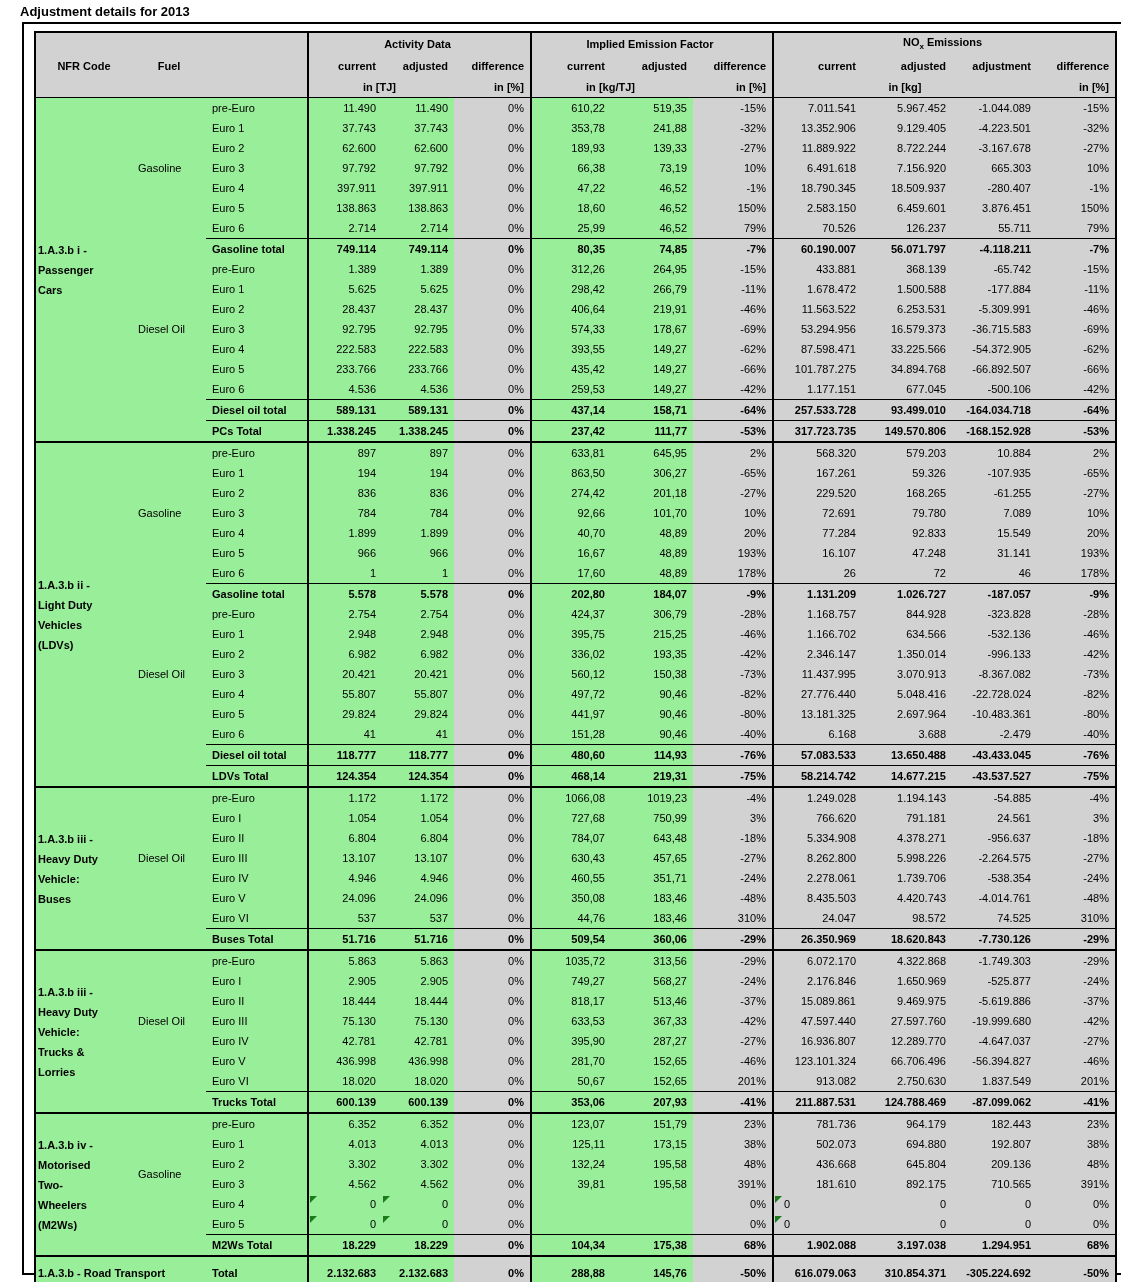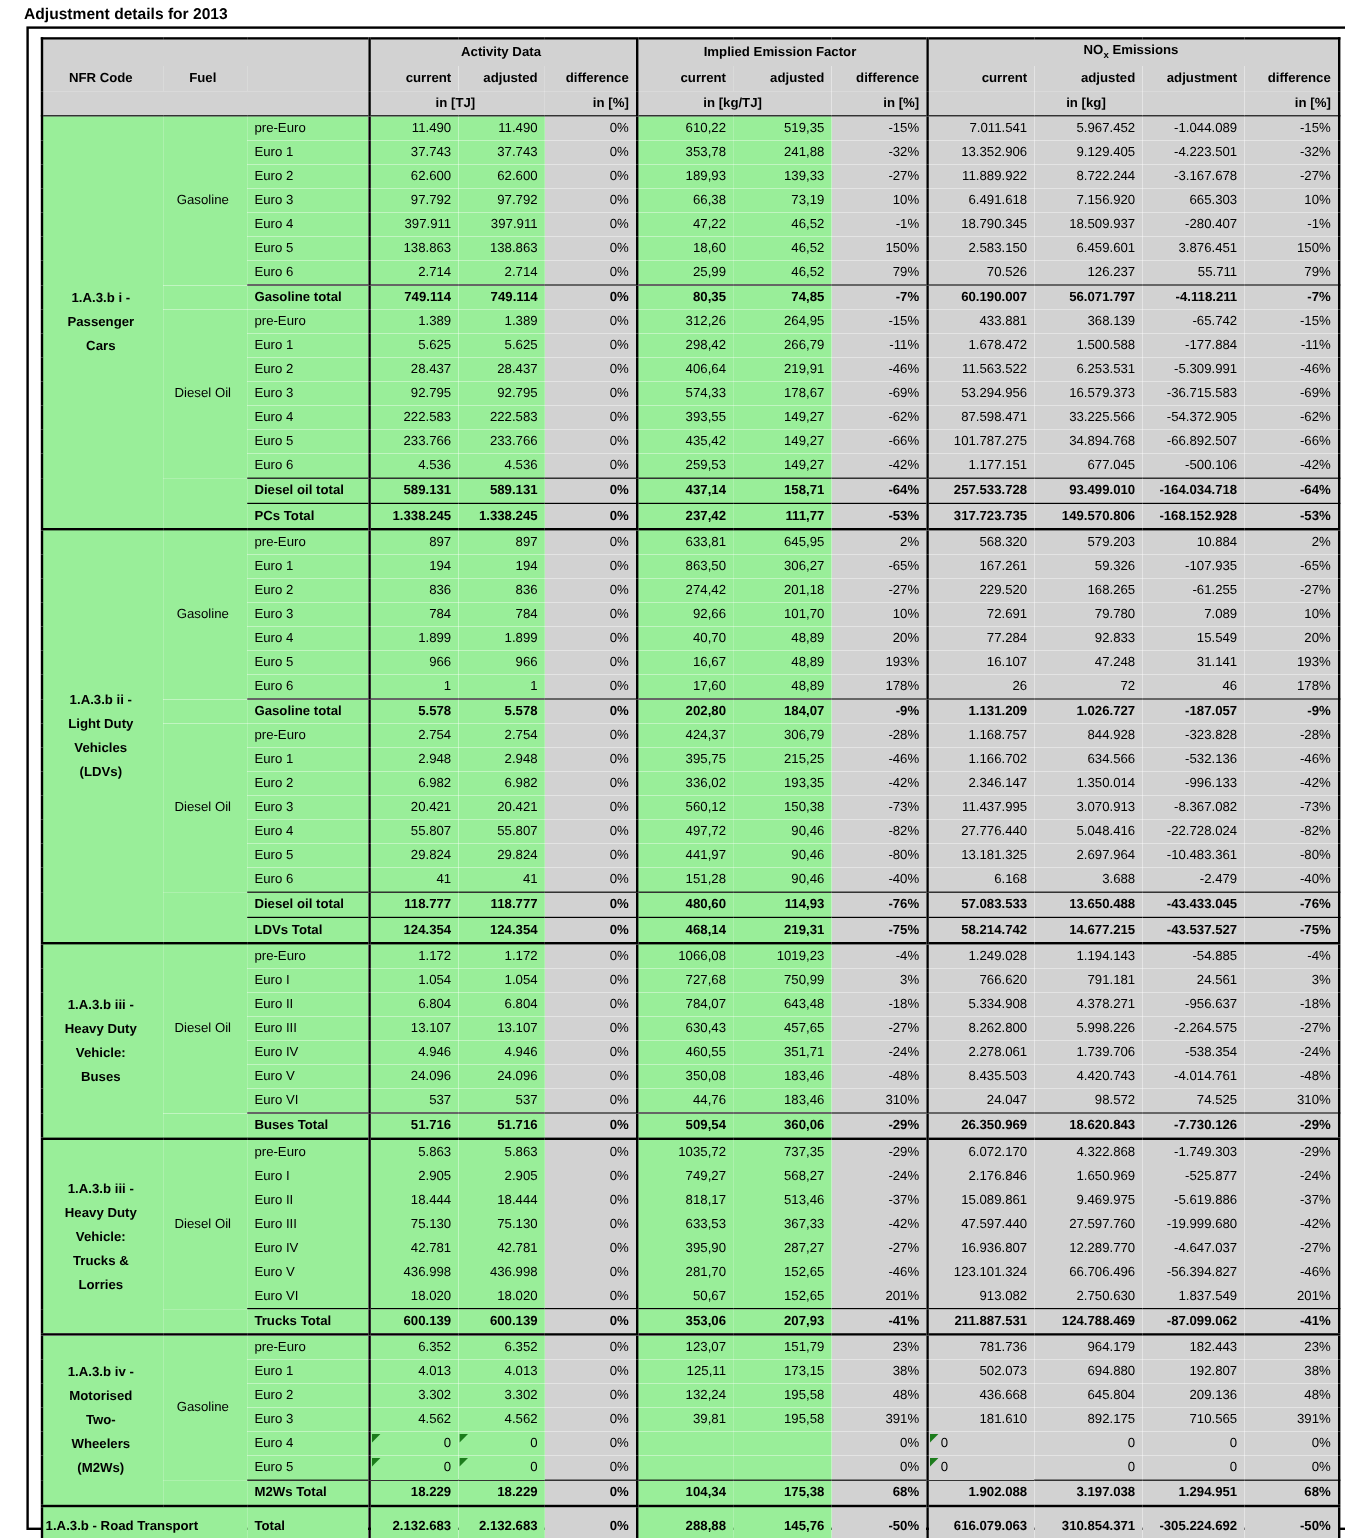--- a/index.html
+++ b/index.html
@@ -16,22 +16,22 @@
   thead td{background:var(--gray);font-weight:bold;}
   thead tr.hr1 td{height:19px;line-height:19px;}
   thead tr.hr2 td{height:21px;line-height:21px;}
   thead tr.hr3 td{border-bottom:1px solid #000;}
   td.c{text-align:center;}
   td.r{text-align:right;}
   td.g{background:var(--green);}
   td.gr{background:var(--gray);}
   td.bl{border-left:2px solid #000;}
   td.cat{padding-left:6px;background:var(--green);margin-top:17px;}
-  td.nfr{background:var(--green);font-weight:bold;text-align:center;vertical-align:middle;}
-  td.fuel{background:var(--green);text-align:center;vertical-align:middle;}
+  td.nfr{background:var(--green);font-weight:bold;text-align:left;vertical-align:middle;}
+  td.fuel{background:var(--green);text-align:left;vertical-align:middle;}
   tr.tot td{font-weight:bold;border-top:1px solid #000;}
   tr.tot td.nb{border-top:none;}
   tr.b2 td{border-top:2px solid #000 !important;}
   tr.grand td{height:32px;line-height:32px;}
   td.mk{position:relative;}
   td.mk::before{content:"";position:absolute;top:2px;left:1px;width:0;height:0;
     border-top:7px solid var(--mk);border-right:7px solid transparent;}
   td.mkl{position:relative;text-align:left;padding-left:10px;}
   td.mkl::before{content:"";position:absolute;top:2px;left:1px;width:0;height:0;
     border-top:7px solid var(--mk);border-right:7px solid transparent;}
@@ -656,21 +656,21 @@
             <td class="gr r">-29%</td>
           </tr>
           <tr class="b2">
             <td class="nfr" rowspan="8">1.A.3.b iii -<br>Heavy Duty<br>Vehicle:<br>Trucks &amp;<br>Lorries</td>
             <td class="fuel" rowspan="7">Diesel Oil</td>
             <td class="cat">pre-Euro</td>
             <td class="g r bl">5.863</td>
             <td class="g r">5.863</td>
             <td class="gr r">0%</td>
             <td class="g r bl">1035,72</td>
-            <td class="g r">737,35</td>
+            <td class="g r">313,56</td>
             <td class="gr r">-29%</td>
             <td class="gr bl r">6.072.170</td>
             <td class="gr r">4.322.868</td>
             <td class="gr r">-1.749.303</td>
             <td class="gr r">-29%</td>
           </tr>
           <tr>
             <td class="cat">Euro I</td>
             <td class="g r bl">2.905</td>
             <td class="g r">2.905</td>

